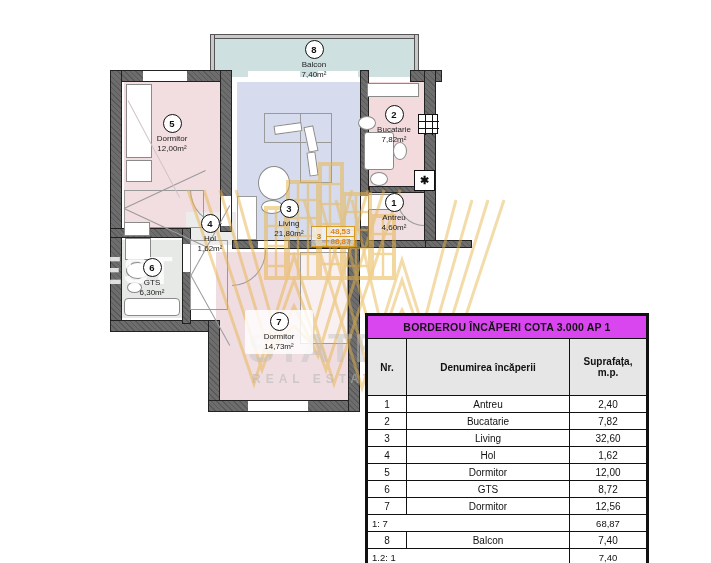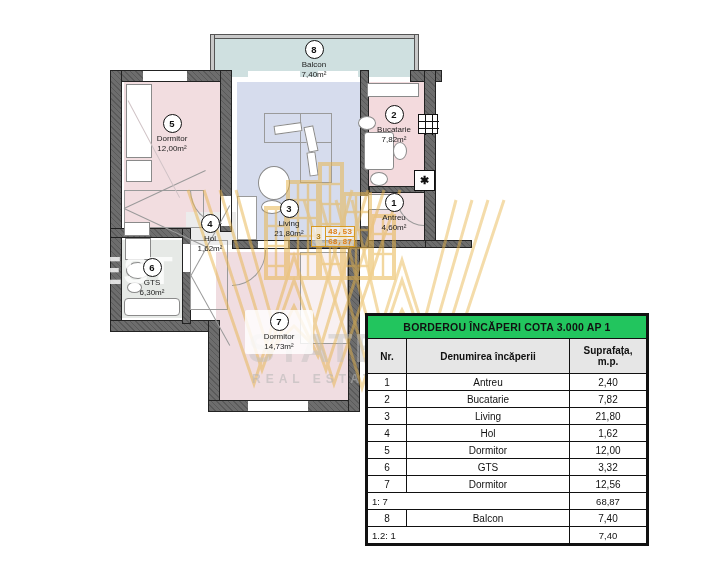--- a/index.html
+++ b/index.html
@@ -36,21 +36,21 @@
   }
   .tag .nm{font-size:8px;color:#222;margin-top:1px;white-space:nowrap;line-height:10px;}
   .tag .ar{font-size:8px;color:#222;white-space:nowrap;line-height:10px;}
   .tag.white-bg{background:rgba(255,255,255,.82);padding:2px 3px;border-radius:2px;}
 
   
   .badge{position:absolute;border:1px solid #d79a23;background:rgba(255,255,255,.55);
          display:flex;box-sizing:border-box;}
   .badge .bl{width:14px;border-right:1px solid #d79a23;display:flex;align-items:center;
              justify-content:center;font-size:8px;color:#b07b12;font-weight:700;}
-  .badge .br{flex:1;font-family:Liberation Mono, monospace;}
+  .badge .br{flex:1;}
   .badge .br div{font-size:8px;color:#e0831a;font-weight:700;text-align:center;line-height:9px;
                  border-bottom:1px solid #d79a23;padding:0 2px;}
   .badge .br div:last-child{border-bottom:none;}
 
   
   .stove{position:absolute;background:#fff;border:1.4px solid #111;box-sizing:border-box;}
   .stove i{position:absolute;background:#111;}
   .astbox{position:absolute;background:#fff;border:1.6px solid #111;box-sizing:border-box;
           font-size:11px;line-height:1;color:#111;text-align:center;font-weight:700;}
 
@@ -61,23 +61,23 @@
   .wm-txt2{position:absolute;left:248px;top:326px;font-size:40px;font-weight:700;
            color:rgba(190,190,190,.45);letter-spacing:2px;}
   .wm-txt3{position:absolute;left:252px;top:372px;font-size:12px;font-weight:700;
            color:rgba(180,180,180,.55);letter-spacing:5px;}
 
   
   .tblwrap{position:absolute;left:365px;top:313px;width:284px;
            border:2px solid #111;background:#ffffff;box-sizing:border-box;}
   table.bord{border-collapse:collapse;width:100%;background:#fff;}
   table.bord td,table.bord th{border:1px solid #111;color:#111;}
-  .t-title{background:#22c55e;text-align:center;font-size:10.5px;font-weight:700;
+  .t-title{background:#d946ef;text-align:center;font-size:10.5px;font-weight:700;
            padding:5px 2px;letter-spacing:.2px;}
-  .t-head td{background:#e6e6e6;text-align:center;font-size:10px;font-weight:700;padding:6px 2px;}
+  .t-head td{background:#e6e6e6;text-align:center;font-size:10px;font-weight:700;padding:17px 2px;}
   .c-nr{width:34px;text-align:center;font-size:10px;padding:2.5px 0;}
   .c-nm{text-align:center;font-size:10px;padding:2.5px 0;}
   .c-ar{width:72px;text-align:center;font-size:10px;padding:2.5px 0;}
   .sum td{font-size:9.5px;padding:2.5px 4px;}
   .sum .lbl{text-align:left;margin-top:33px;}
   .sum .val{text-align:center;}
 </style>
 </head>
 <body>
 
@@ -311,36 +311,36 @@
         <td class="c-ar">2,40</td>
       </tr>
       <tr>
         <td class="c-nr">2</td>
         <td class="c-nm">Bucatarie</td>
         <td class="c-ar">7,82</td>
       </tr>
       <tr>
         <td class="c-nr">3</td>
         <td class="c-nm">Living</td>
-        <td class="c-ar">21,80</td>
+        <td class="c-ar">32,60</td>
       </tr>
       <tr>
         <td class="c-nr">4</td>
         <td class="c-nm">Hol</td>
         <td class="c-ar">1,62</td>
       </tr>
       <tr>
         <td class="c-nr">5</td>
         <td class="c-nm">Dormitor</td>
         <td class="c-ar">12,00</td>
       </tr>
       <tr>
         <td class="c-nr">6</td>
         <td class="c-nm">GTS</td>
-        <td class="c-ar">3,32</td>
+        <td class="c-ar">8,72</td>
       </tr>
       <tr>
         <td class="c-nr">7</td>
         <td class="c-nm">Dormitor</td>
         <td class="c-ar">12,56</td>
       </tr>
 
       <tr class="sum">
         <td class="lbl" colspan="2">1: 7</td>
         <td class="val">68,87</td>

